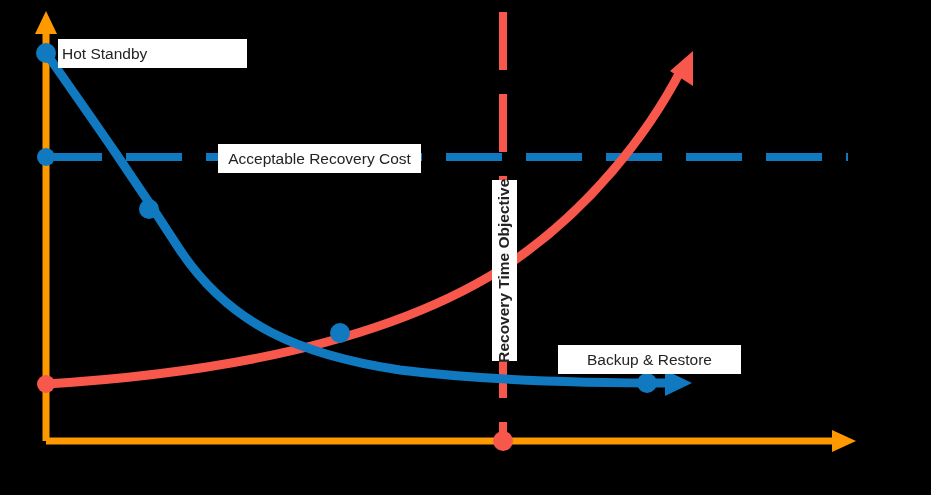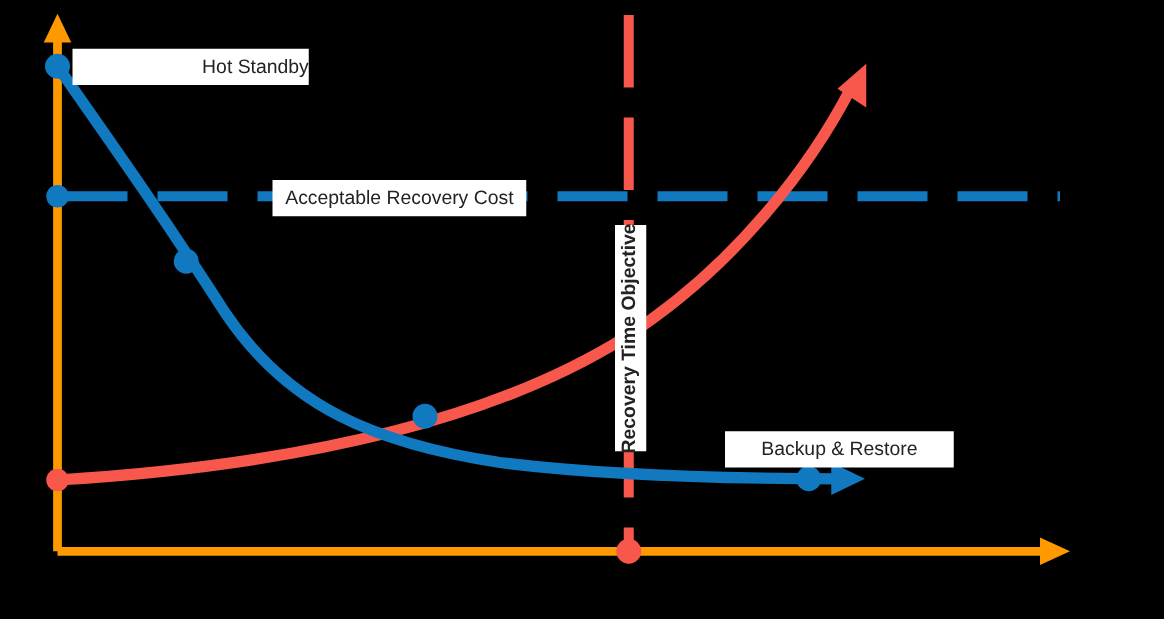--- a/index.html
+++ b/index.html
@@ -32,21 +32,21 @@
     color: #232323;
     font-family: "Liberation Sans", sans-serif;
     font-size: 15.5px;
     line-height: 1;
     white-space: nowrap;
     display: flex;
     align-items: center;
     box-sizing: border-box;
   }
   .label-box.left {
-    justify-content: flex-end;
+    justify-content: flex-start;
     padding-left: 4px;
   }
   .label-box.center {
     justify-content: center;
   }
   .label-vertical {
     position: absolute;
     background: #ffffff;
     color: #232323;
     font-family: "Liberation Sans", sans-serif;
@@ -60,21 +60,21 @@
     box-sizing: border-box;
   }
   .label-vertical > span {
     transform: rotate(-90deg);
     transform-origin: center center;
     display: block;
   }
   #lbl-hot        { left: 58px;  top: 39px;  width: 189px; height: 29px; }
   #lbl-arc        { left: 218px; top: 144px; width: 203px; height: 29px; }
   #lbl-warm       { left: 157px; top: 195px; width: 186px; height: 28px; }
-  #lbl-backup     { left: 558px; top: 345px; width: 183px; height: 29px; margin-left: 22px; }
+  #lbl-backup     { left: 558px; top: 345px; width: 183px; height: 29px; }
   #lbl-rto        { left: 492px; top: 180px; width: 25px;  height: 181px; }
 </style>
 </head>
 <body>
 
 <div id="stage">
 
   <svg id="plot" viewBox="0 0 931 495" xmlns="http://www.w3.org/2000/svg">
 
     <g>

